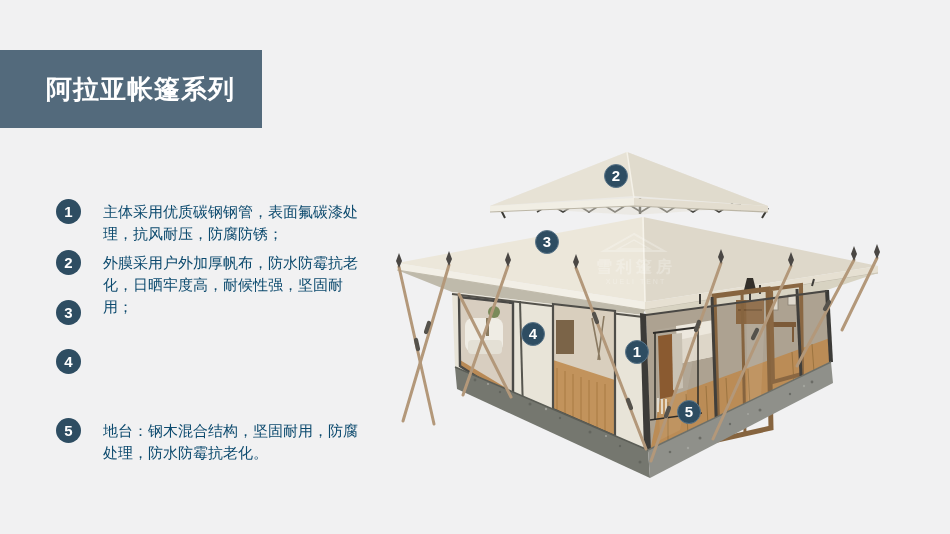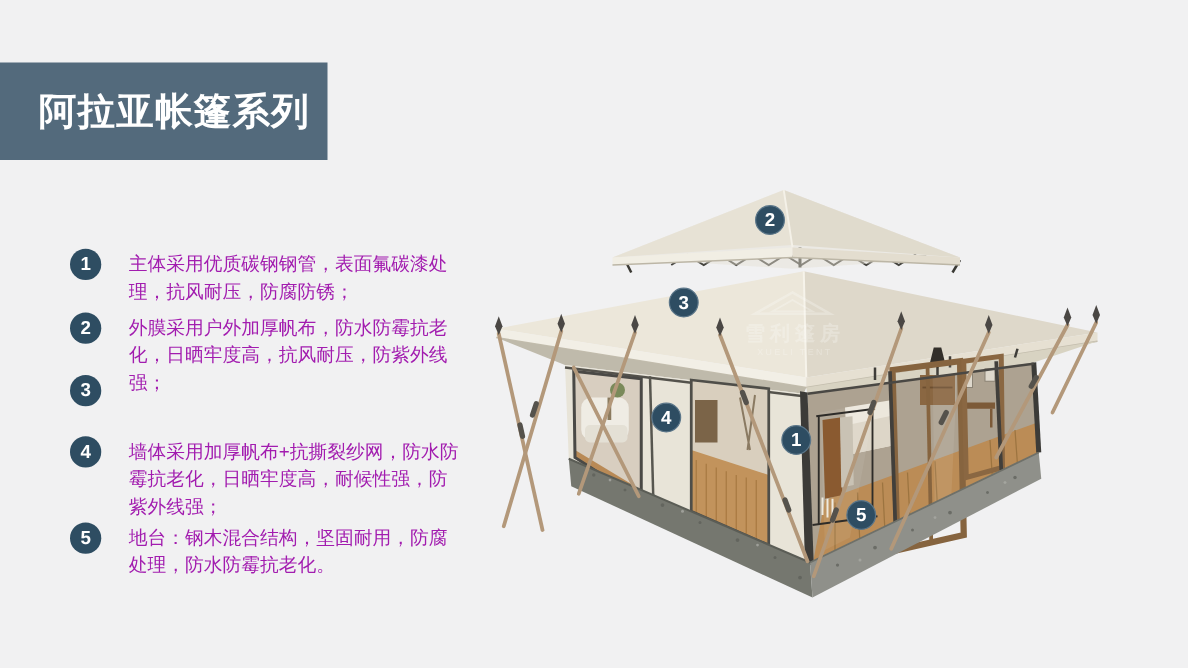--- a/index.html
+++ b/index.html
@@ -11,24 +11,24 @@
     font-family:"Liberation Sans", sans-serif;
   }
   .title-box{
     position:absolute;left:0;top:50px;
     width:262px;height:78px;
     background:#536a7c;
     display:flex;align-items:center;
   }
   .title-box .title-text{
     color:#ffffff;
-    font-size:30px;
+    font-size:26px;
     font-weight:bold;
     letter-spacing:1px;
-    padding-left:31px;
+    padding-left:46px;
     white-space:nowrap;
   }
   .feature-row{
     position:absolute;
     left:56px;
     width:316px;
     display:flex;
     align-items:flex-start;
   }
   .feature-badge{
@@ -39,21 +39,21 @@
     color:#fff;
     font-size:15px;font-weight:bold;
     line-height:25px;text-align:center;
   }
   .feature-text{
     margin-left:22px;
     margin-top:2px;
     width:268px;
     font-size:15px;
     line-height:22px;
-    color:#a21caf;
+    color:#0c4a6e;
   }
   .tent-svg{position:absolute;left:0;top:0;width:950px;height:534px;}
   .marker-label{
     font-size:15px;font-weight:bold;fill:#ffffff;
     text-anchor:middle;
     font-family:"Liberation Sans", sans-serif;
   }
   .wm-cn{font-size:16px;letter-spacing:4px;fill:#ffffff;text-anchor:middle;font-weight:bold;}
   .wm-en{font-size:7px;letter-spacing:2px;fill:#ffffff;text-anchor:middle;}
 </style>
@@ -63,28 +63,27 @@
 <div class="title-box">
   <div class="title-text">阿拉亚帐篷系列</div>
 </div>
 
 <div class="feature-row" style="top:199px">
   <div class="feature-badge">1</div>
   <div class="feature-text">主体采用优质碳钢钢管，表面氟碳漆处理，抗风耐压，防腐防锈；</div>
 </div>
 <div class="feature-row" style="top:250px">
   <div class="feature-badge">2</div>
-  <div class="feature-text">外膜采用户外加厚帆布，防水防霉抗老化，日晒牢度高，抗风耐压，防紫外线强；</div>
+  <div class="feature-text">外膜采用户外加厚帆布，防水防霉抗老化，日晒牢度高，耐候性强，坚固耐用；</div>
 </div>
 <div class="feature-row" style="top:300px">
   <div class="feature-badge">3</div>
 </div>
 <div class="feature-row" style="top:349px">
   <div class="feature-badge">4</div>
-  <div class="feature-text">墙体采用加厚帆布+抗撕裂纱网，防水防霉抗老化，日晒牢度高，耐候性强，防紫外线强；</div>
 </div>
 <div class="feature-row" style="top:418px">
   <div class="feature-badge">5</div>
   <div class="feature-text">地台：钢木混合结构，坚固耐用，防腐处理，防水防霉抗老化。</div>
 </div>
 
 <svg class="tent-svg" viewBox="0 0 950 534">
 
   <g>
     <polygon points="643,217 397,263 645,302" fill="#ece7da"></polygon>

